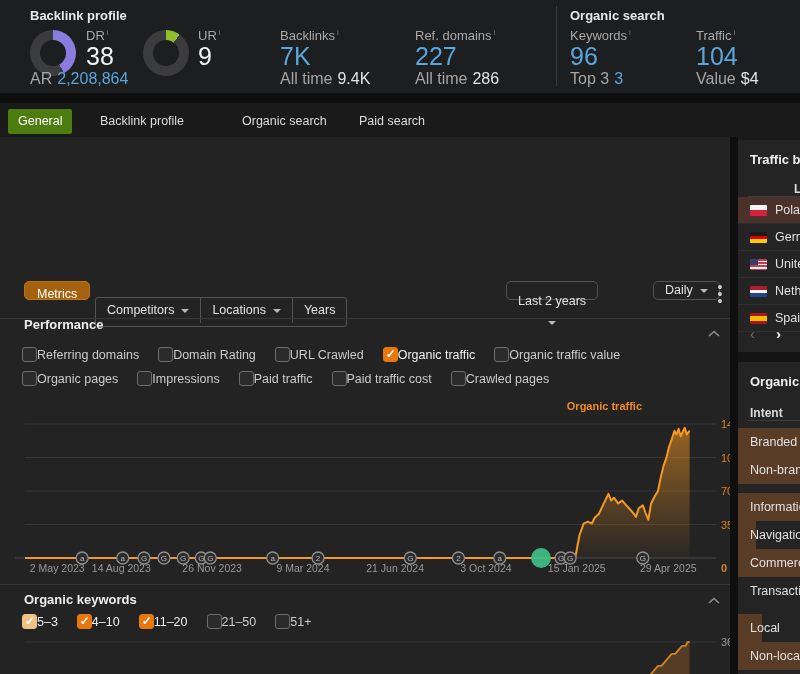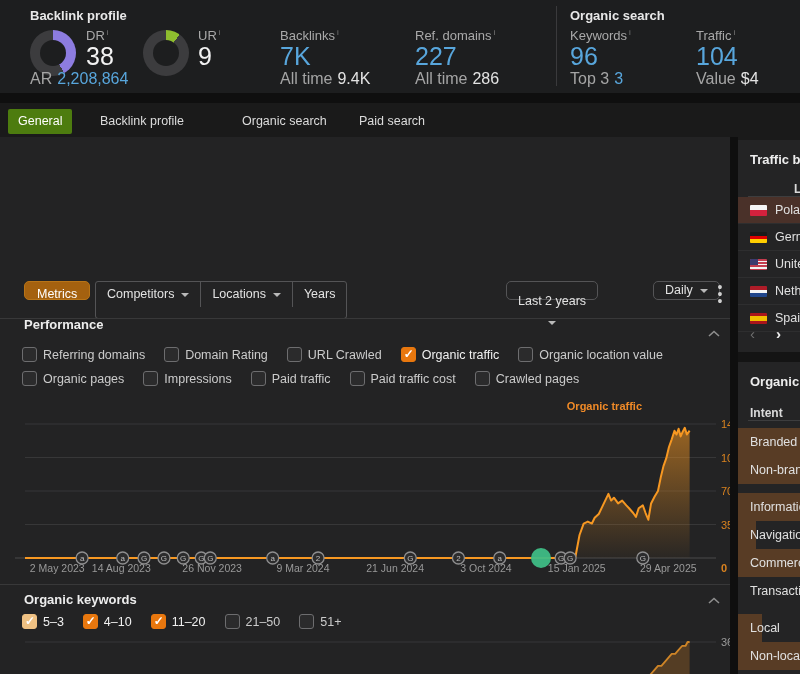--- a/index.html
+++ b/index.html
@@ -29,35 +29,35 @@
   .tab { position:absolute; top:6px; height:25px; line-height:25px; padding:0 10px; font-size:12.5px; color:#dcdcdc; border-radius:2px; cursor:pointer; }
   .tab.active { background:#4d7c0f; color:#ffffff; }
 
   
   .main { position:absolute; left:0; top:137px; width:730px; height:537px; background:#232324; }
   .hline { position:absolute; left:0; width:730px; height:1px; background:#383839; }
 
   
   .btn { position:absolute; top:144px; height:19px; line-height:25px; font-size:12.5px; border-radius:5px; color:#e3e3e3; cursor:pointer; }
   .btn-metrics { left:24px; padding:0 12px; background:#a4610f; color:#fff; border:1px solid #b87417; }
-  .btn-group { position:absolute; top:144px; left:95px; height:38px; display:flex; border:1px solid #545456; border-radius:3px; overflow:hidden; }
+  .btn-group { position:absolute; top:160px; left:95px; height:30px; display:flex; border:1px solid #545456; border-radius:3px; overflow:hidden; }
   .btn-group .gbtn { height:25px; line-height:25px; padding:0 11px; font-size:12.5px; color:#e3e3e3; border-right:1px solid #545456; cursor:pointer; display:flex; align-items:center; gap:7px; }
   .btn-group .gbtn:last-child { border-right:none; }
   .caret { width:0; height:0; border-left:4px solid transparent; border-right:4px solid transparent; border-top:4.5px solid #b9b9b9; display:inline-block; }
   .btn-outline { border:1px solid #545456; display:flex; align-items:center; gap:7px; padding:0 11px; }
   .kebab { position:absolute; top:147px; left:712px; width:16px; text-align:center; color:#cfcfcf; font-size:14px; letter-spacing:0; line-height:7px; cursor:pointer; }
   .kebab span { display:block; }
 
   
   .sec-head { position:absolute; left:24px; font-size:13px; font-weight:bold; color:#ededed; }
   .collapse { position:absolute; left:708px; width:12px; height:8px; cursor:pointer; }
 
   
   .checks { position:absolute; left:22px; width:708px; display:flex; flex-wrap:wrap; }
-  .check { display:flex; align-items:center; gap:6px; margin-right:19px; margin-bottom:9px; cursor:pointer; }
+  .check { display:flex; align-items:center; margin-right:19px; margin-bottom:9px; cursor:pointer; }
   .check .box { width:15px; height:15px; border-radius:3px; border:1px solid #6d6d6f; background:#2b2b2c; position:relative; }
   .check.checked .box { background:#e8770e; border-color:#e8770e; }
   .check.checked.muted .box { background:#efc183; border-color:#efc183; }
   .check .box .tick { display:none; position:absolute; left:2px; top:-1px; color:#fff; font-size:12px; font-weight:bold; }
   .check.checked .box .tick { display:block; }
   .check .lbl { font-size:12.5px; color:#cscsc5; color:#cbcbcb; }
   .check.checked .lbl { color:#f0f0f0; }
 
   .legend { position:absolute; font-size:11px; font-weight:bold; }
 
@@ -211,21 +211,21 @@
           <span class="lbl">URL Crawled</span>
         </label>
         <label class="check checked">
           <span class="box">
             <span class="tick">✓</span>
           </span>
           <span class="lbl">Organic traffic</span>
         </label>
         <label class="check">
           <span class="box"></span>
-          <span class="lbl">Organic location value</span>
+          <span class="lbl">Organic traffic value</span>
         </label>
         <label class="check">
           <span class="box"></span>
           <span class="lbl">Organic pages</span>
         </label>
         <label class="check">
           <span class="box"></span>
           <span class="lbl">Impressions</span>
         </label>
         <label class="check">

